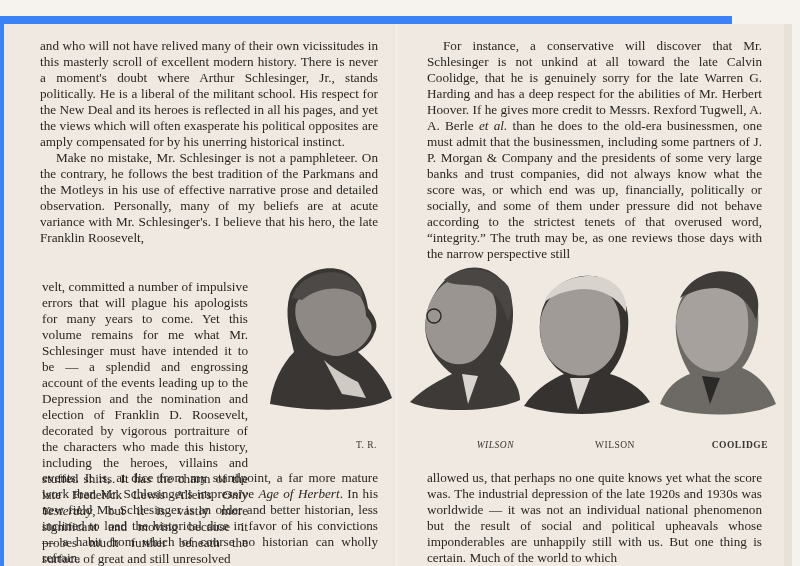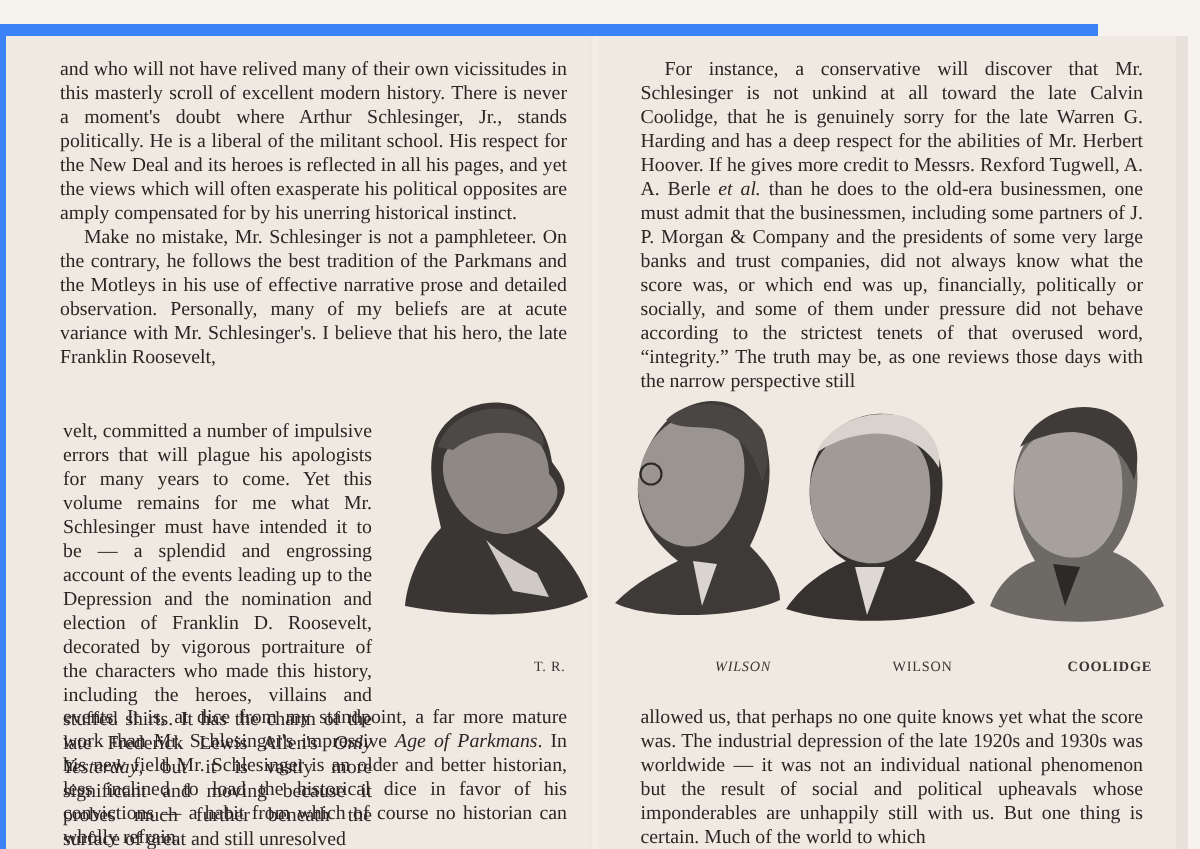--- a/index.html
+++ b/index.html
@@ -57,21 +57,21 @@
   <div class="text left-top">
     <p>and who will not have relived many of their own vicissitudes in this masterly scroll of excellent modern history. There is never a moment's doubt where Arthur Schlesinger, Jr., stands politically. He is a liberal of the militant school. His respect for the New Deal and its heroes is reflected in all his pages, and yet the views which will often exasperate his political opposites are amply compensated for by his unerring historical instinct.</p>
     <p class="indent">Make no mistake, Mr. Schlesinger is not a pamphleteer. On the contrary, he follows the best tradition of the Parkmans and the Motleys in his use of effective narrative prose and detailed observation. Personally, many of my beliefs are at acute variance with Mr. Schlesinger's. I believe that his hero, the late Franklin Roosevelt,</p>
   </div>
 
   <div class="text left-narrow">
     <p><span>velt, committed a number of impulsive errors that will plague his apologists for many years to come. Yet this volume remains for me what Mr. Schlesinger must have intended it to be — a splendid and engrossing account of the events leading up to the Depression and the nomination and election of Franklin D. Roosevelt, decorated by vigorous portraiture of the characters who made this history, including the heroes, villains and stuffed shirts. It has the charm of the late Frederick Lewis Allen's </span><em>Only Yesterday</em><span>, but it is vastly more significant and moving because it probes much further beneath the surface of great and still unresolved</span></p>
   </div>
 
   <div class="text left-bottom">
-    <p><span>events. It is, at dice from my standpoint, a far more mature work than Mr. Schlesinger's impressive </span><em>Age of Parkmans</em><span>. In his new field Mr. Schlesinger is an older and better historian, less inclined to load the historical dice in favor of his convictions — a habit from which of course no historian can wholly refrain.</span></p>
+    <p><span>events. It is, at dice from my standpoint, a far more mature work than Mr. Schlesinger's impressive </span><em>Age of Herbert</em><span>. In his new field Mr. Schlesinger is an older and better historian, less inclined to load the historical dice in favor of his convictions — a habit from which of course no historian can wholly refrain.</span></p>
   </div>
 
   <div class="text right-top">
     <p class="indent"><span>For instance, a conservative will discover that Mr. Schlesinger is not unkind at all toward the late Calvin Coolidge, that he is genuinely sorry for the late Warren G. Harding and has a deep respect for the abilities of Mr. Herbert Hoover. If he gives more credit to Messrs. Rexford Tugwell, A. A. Berle </span><em>et al.</em><span> than he does to the old-era businessmen, one must admit that the businessmen, including some partners of J. P. Morgan &amp; Company and the presidents of some very large banks and trust companies, did not always know what the score was, or which end was up, financially, politically or socially, and some of them under pressure did not behave according to the strictest tenets of that overused word, “integrity.” The truth may be, as one reviews those days with the narrow perspective still</span></p>
   </div>
 
   <div class="text right-bottom">
     <p>allowed us, that perhaps no one quite knows yet what the score was. The industrial depression of the late 1920s and 1930s was worldwide — it was not an individual national phenomenon but the result of social and political upheavals whose imponderables are unhappily still with us. But one thing is certain. Much of the world to which</p>
   </div>
 

